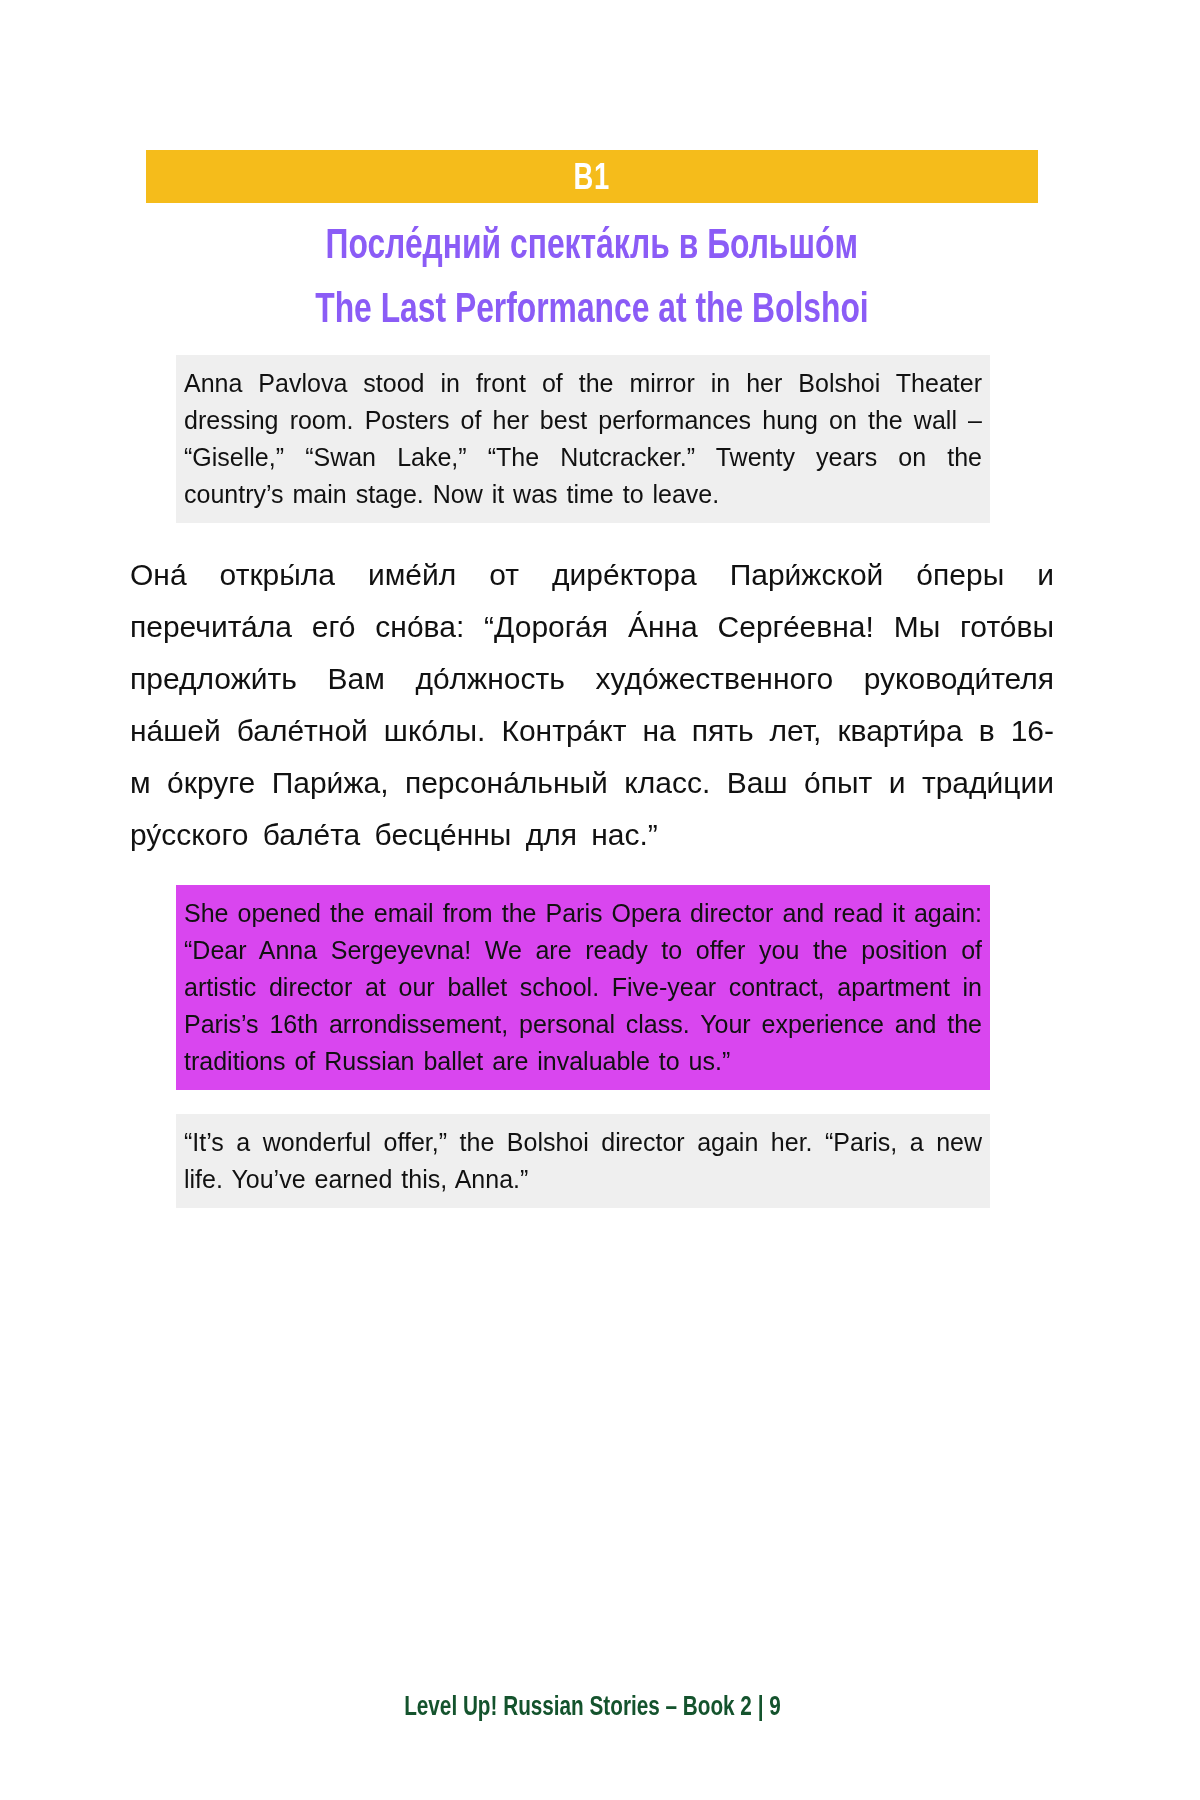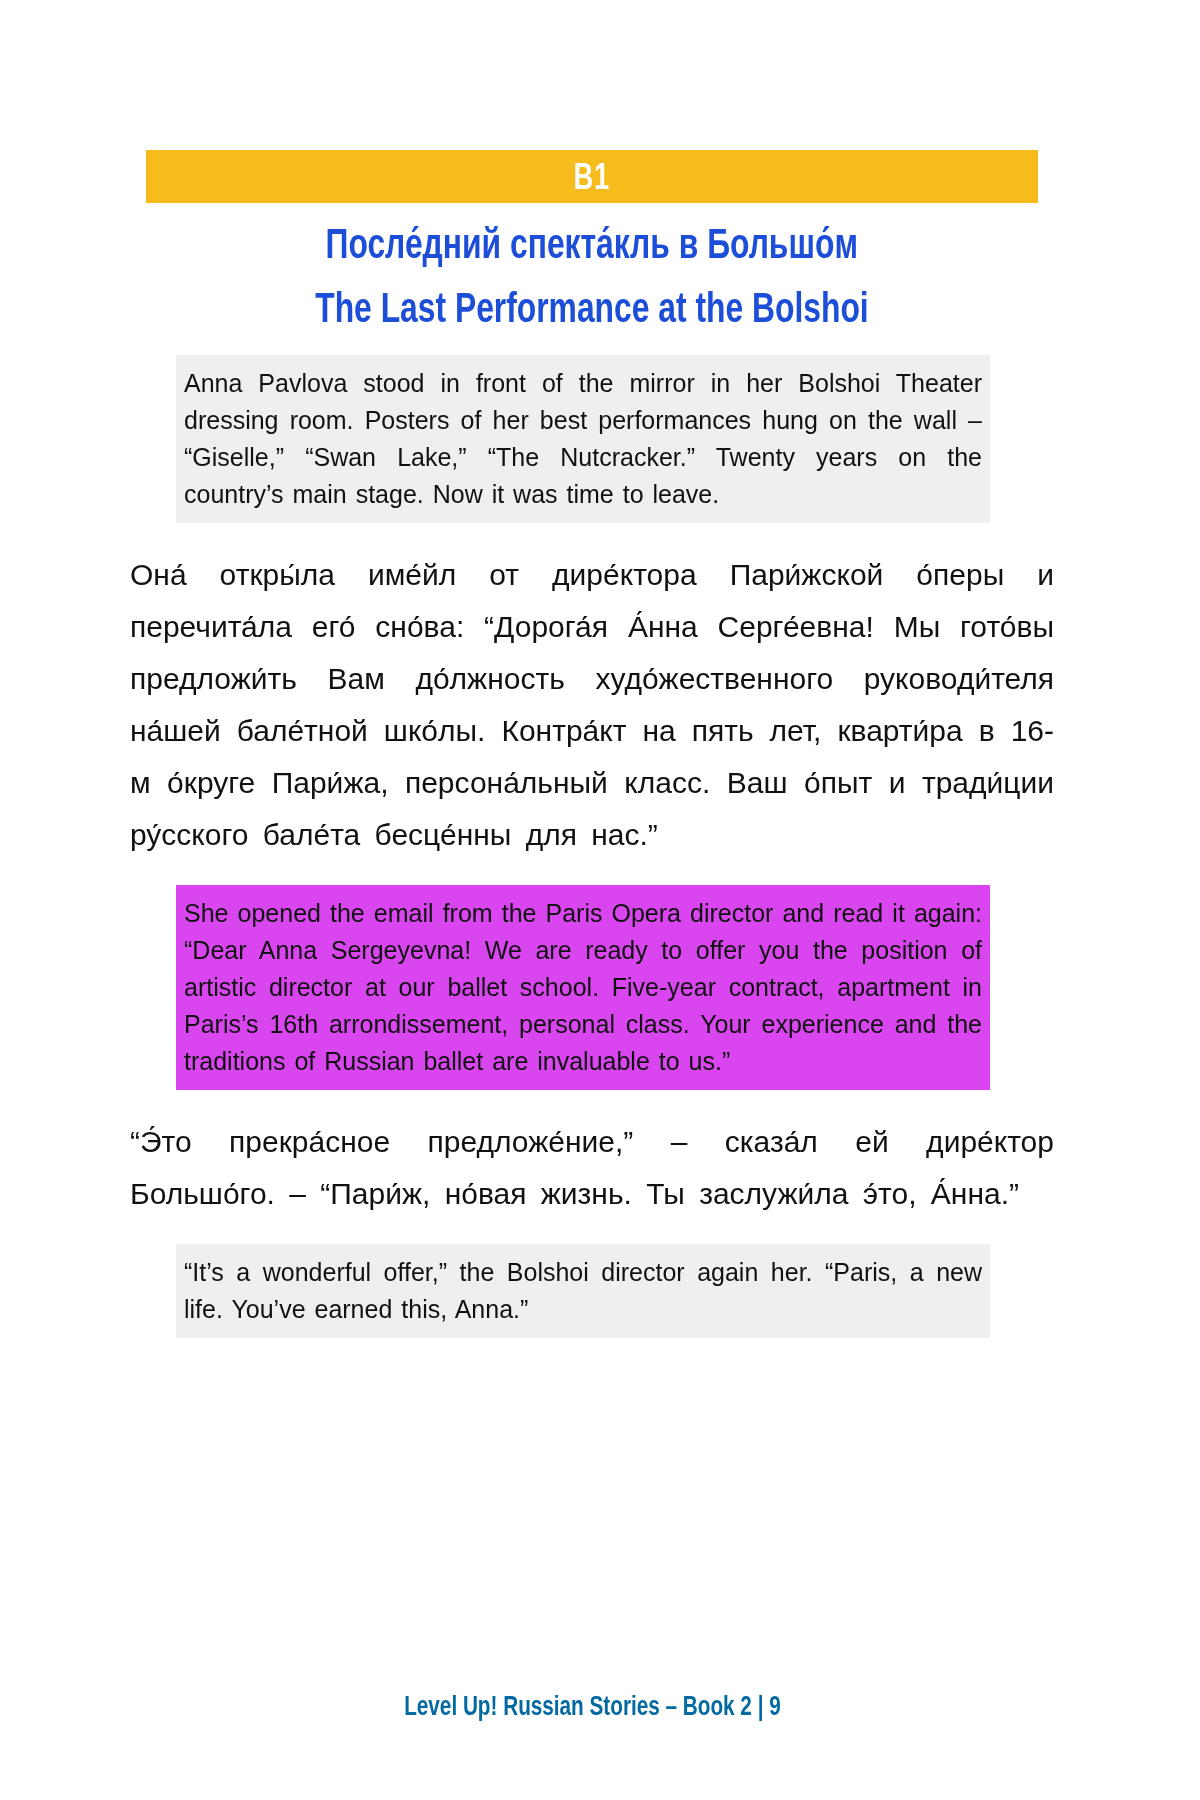--- a/index.html
+++ b/index.html
@@ -35,21 +35,21 @@
     justify-content: center;
   }
   .banner .cond {
     color: #ffffff;
     font-size: 37px;
     letter-spacing: 1px;
   }
   .title {
     margin: 0;
     text-align: center;
-    color: #1d4ed8;
+    color: #8b5cf6;
     font-weight: bold;
   }
   .title-ru {
     margin-top: 16px;
     font-size: 43px;
     line-height: 48px;
   }
   .title-en {
     margin-top: 16px;
     font-size: 43px;
@@ -72,21 +72,21 @@
     text-align: justify;
     word-spacing: 2px;
     color: #111111;
   }
   .footer {
     position: absolute;
     left: 0;
     right: 0;
     bottom: 78px;
     text-align: center;
-    color: #0369a1;
+    color: #14532d;
     text-decoration: underline;
   }
   .footer .cond {
     font-size: 28px;
   }
 </style>
 </head>
 <body>
 
 <div class="page">
@@ -101,20 +101,19 @@
 
   <h2 class="title title-en">
     <span class="cond">The Last Performance at the Bolshoi</span>
   </h2>
 
   <div class="tr" style="background: rgb(239, 239, 239);">Anna Pavlova stood in front of the mirror in her Bolshoi Theater dressing room. Posters of her best performances hung on the wall – “Giselle,” “Swan Lake,” “The Nutcracker.” Twenty years on the country’s main stage. Now it was time to leave.</div>
 
   <p class="ru">Она́ откры́ла име́йл от дире́ктора Пари́жской о́перы и перечита́ла его́ сно́ва: “Дорога́я А́нна Серге́евна! Мы гото́вы предложи́ть Вам до́лжность худо́жественного руководи́теля на́шей бале́тной шко́лы. Контра́кт на пять лет, кварти́ра в 16-м о́круге Пари́жа, персона́льный класс. Ваш о́пыт и тради́ции ру́сского бале́та бесце́нны для нас.”</p>
   <div class="tr" style="background: #d946ef;">She opened the email from the Paris Opera director and read it again: “Dear Anna Sergeyevna! We are ready to offer you the position of artistic director at our ballet school. Five-year contract, apartment in Paris’s 16th arrondissement, personal class. Your experience and the traditions of Russian ballet are invaluable to us.”</div>
 
-  <p class="ru">“Э́то прекра́сное предложе́ние,” – сказа́л ей дире́ктор Большо́го. – “Пари́ж, но́вая жизнь. Ты заслужи́ла э́то, А́нна.”</p>
   <div class="tr" style="background: rgb(239, 239, 239);">“It’s a wonderful offer,” the Bolshoi director again her. “Paris, a new life. You’ve earned this, Anna.”</div>
 
   <footer class="footer">
     <span class="cond">Level Up! Russian Stories – Book 2 | 9</span>
   </footer>
 
 </div>
 
 </body></html>

